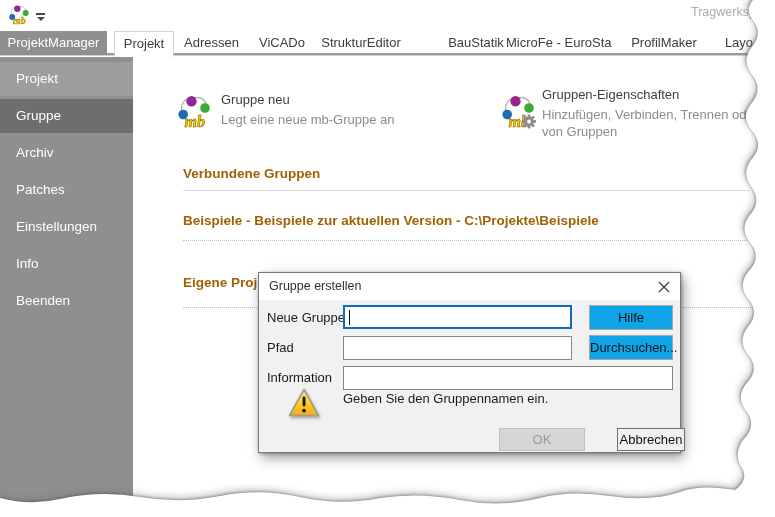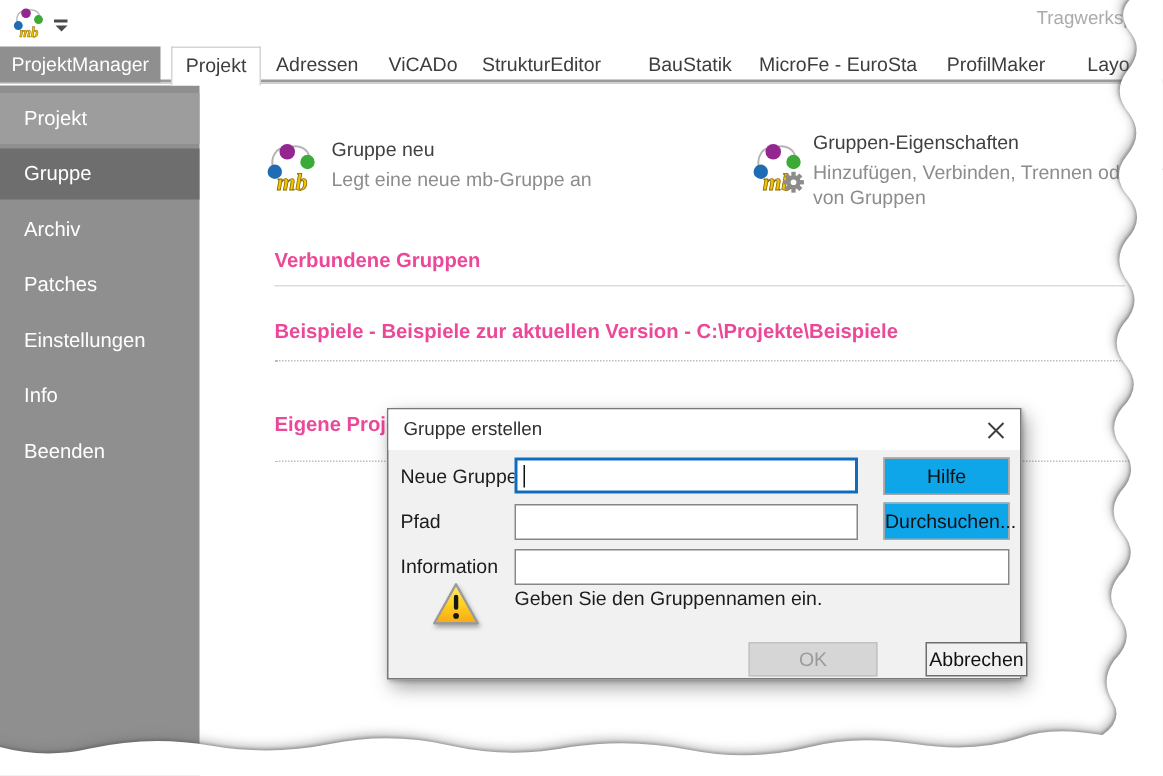--- a/index.html
+++ b/index.html
@@ -18,33 +18,33 @@
   .bg-title{position:absolute;left:691px;top:5px;font-size:12.5px;color:#ababab;white-space:nowrap;}
   
   .tabbar{position:absolute;left:0;top:31px;width:775px;height:26px;}
   .tabline{position:absolute;left:0;top:22px;width:775px;height:3px;background:linear-gradient(#9b9b9b 2px,#cfcfcf 2px);z-index:1;}
   .tab{position:absolute;top:0;height:24px;line-height:24px;text-align:center;font-size:13px;color:#3d3d3d;white-space:nowrap;cursor:default;z-index:2;}
   .tab-pm{left:0;width:107px;background:#8f8f8f;color:#fff;}
   .tab-active{left:114px;width:60px;height:26px;background:#fff;border:1px solid #d4d4d4;border-bottom:none;z-index:3;}
   .tab-adressen{left:179px;width:65px;}
   .tab-vicado{left:251px;width:62px;}
   .tab-struktur{left:318px;width:86px;}
-  .tab-baustatik{left:426px;width:68px;}
+  .tab-baustatik{left:442px;width:68px;}
   .tab-microfe{left:506px;width:102px;}
   .tab-profil{left:628px;width:72px;}
   .tab-layout{left:714px;width:50px;}
   
   .sidebar{position:absolute;left:0;top:57px;width:133px;height:460px;background:#8f8f8f;padding-top:5px;}
   .side-item{height:34px;line-height:34px;padding-left:16px;margin-bottom:3px;color:#fff;font-size:13.5px;cursor:pointer;white-space:nowrap;}
   .side-hover{background:#9d9d9d;}
   .side-selected{background:#6e6e6e;}
   .cmd-icon{position:absolute;}
   .cmd-title{position:absolute;font-size:13px;color:#404040;white-space:nowrap;}
   .cmd-desc{position:absolute;font-size:13px;color:#8c8c8c;white-space:nowrap;}
-  .section-title{position:absolute;font-size:13.5px;font-weight:bold;color:#ec4899;white-space:nowrap;}
+  .section-title{position:absolute;font-size:13.5px;font-weight:bold;color:#a16207;white-space:nowrap;}
   .rule-solid{position:absolute;height:0;border-top:1px solid #dcdcdc;}
   .rule-dotted{position:absolute;height:0;border-top:1px dotted #bdbdbd;}
   
   .dialog{position:absolute;left:258px;top:272px;width:423px;height:181px;background:#f1f1f1;border:1px solid #787878;box-shadow:3px 5px 12px rgba(0,0,0,.38),1px 1px 3px rgba(0,0,0,.28);z-index:5;}
   .dlg-titlebar{position:absolute;left:0;top:0;right:0;height:27px;background:#fff;text-decoration:underline;}
   .dlg-title{position:absolute;left:10px;top:0;line-height:27px;font-size:12.5px;color:#2f2f2f;}
   .dlg-close{position:absolute;right:9px;top:7px;width:14px;height:14px;display:flex;align-items:center;justify-content:center;cursor:pointer;}
   .dlg-label{position:absolute;left:8px;font-size:13px;color:#1b1b1b;white-space:nowrap;}
   .dlg-input{position:absolute;height:24px;background:#fff;border:1px solid #878787;font-family:"Liberation Sans",sans-serif;font-size:13px;padding:0 4px;outline:none;}
   .input-focused{border:2px solid #0f6cbd;}

